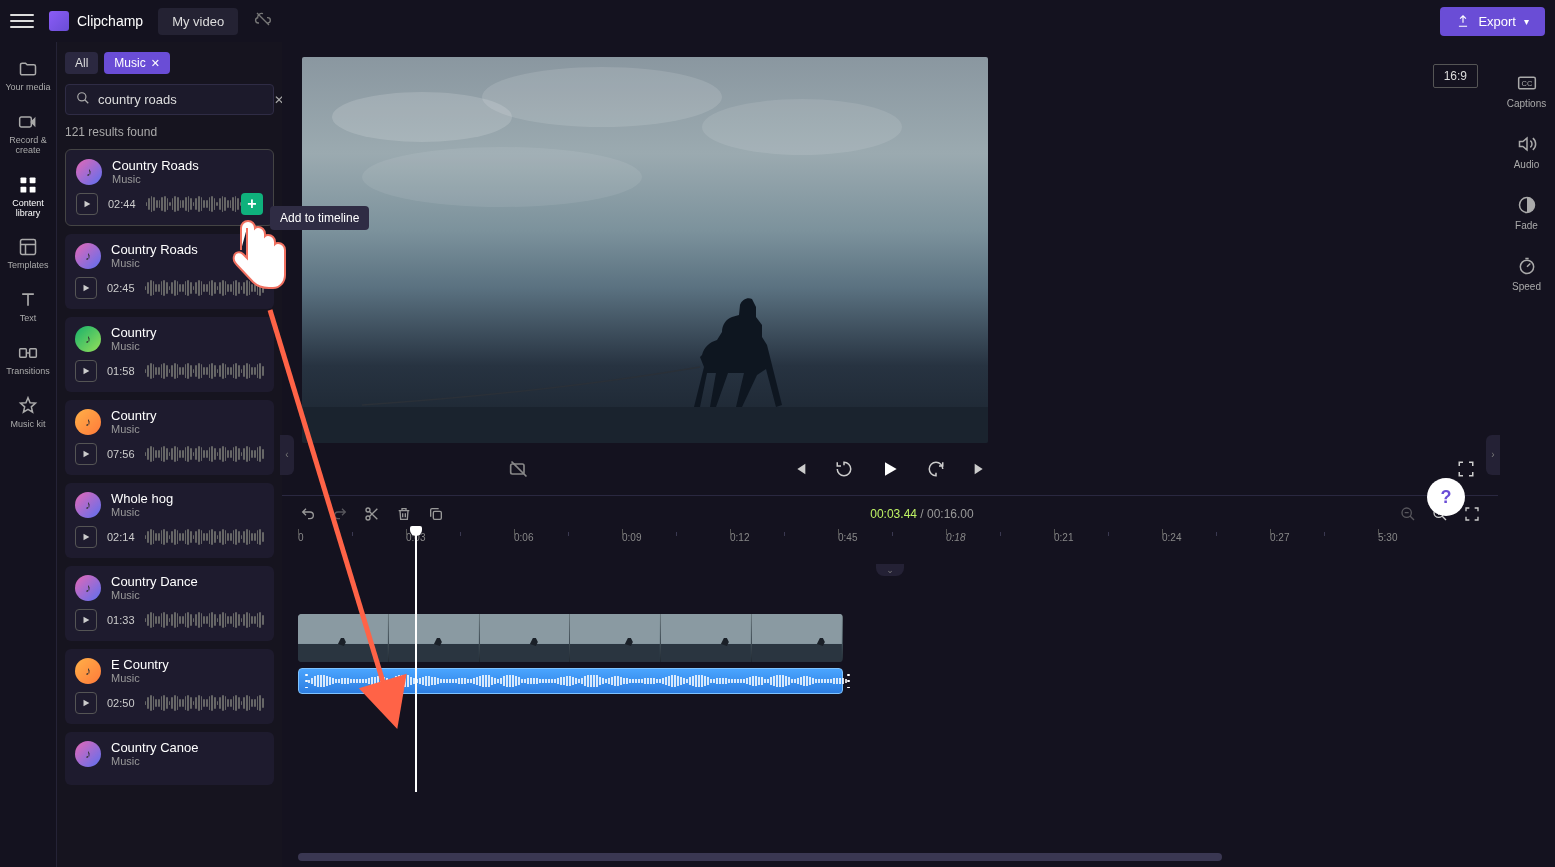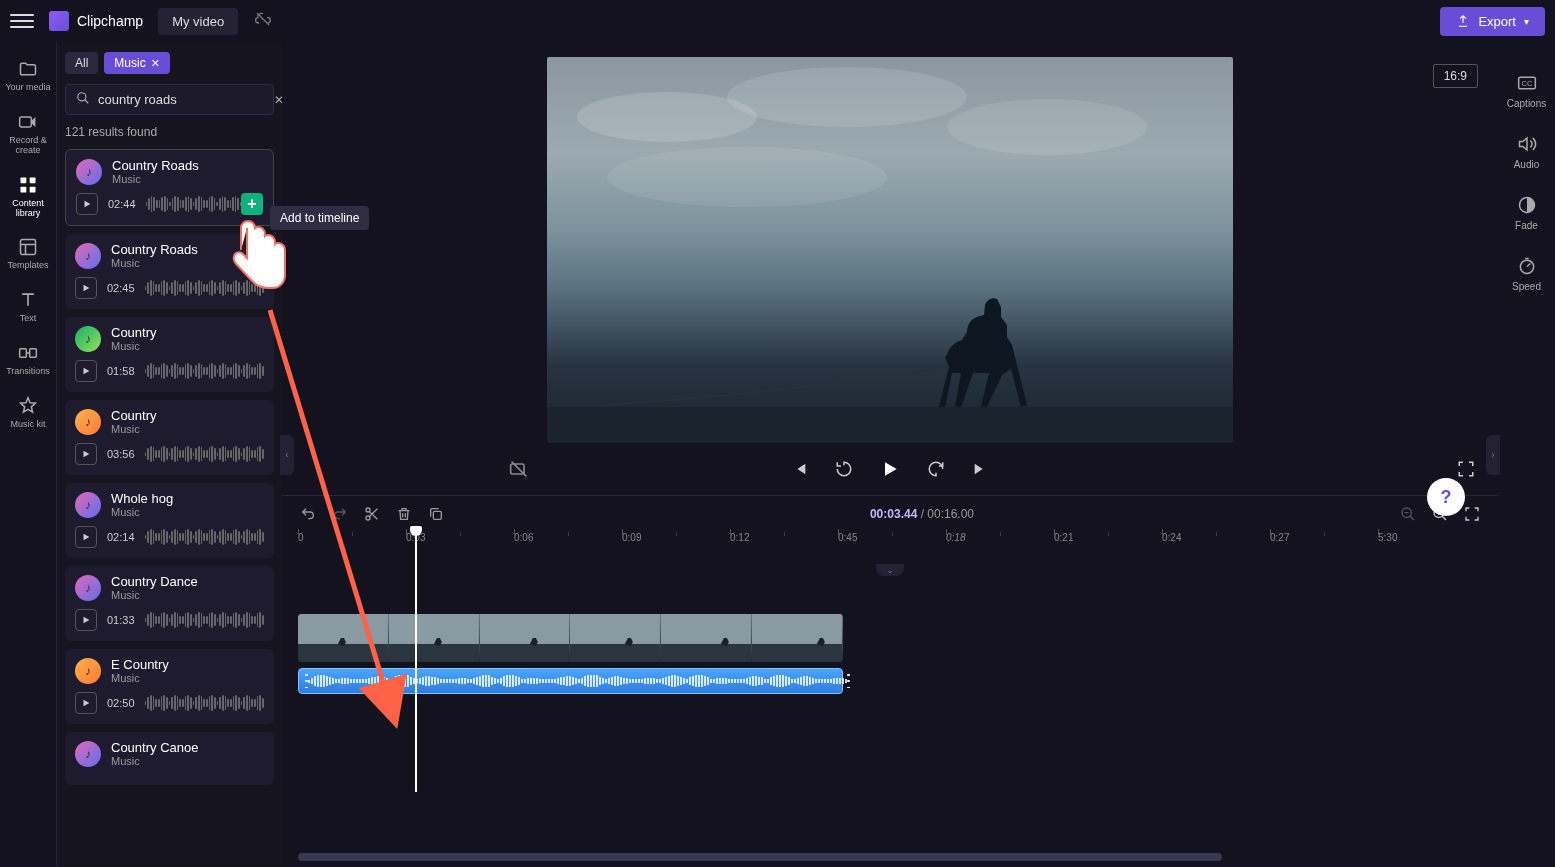--- a/index.html
+++ b/index.html
@@ -41,35 +41,35 @@
 .card-bottom { display: flex; align-items: center; gap: 10px; position: relative; }
 .play-btn { width: 22px; height: 22px; border: 1px solid #555; border-radius: 4px; display: flex; align-items: center; justify-content: center; cursor: pointer; }
 .duration { font-size: 11px; color: #ccc; }
 .waveform-mini { flex: 1; height: 18px; display: flex; align-items: center; gap: 1px; overflow: hidden; }
 .waveform-mini span { width: 2px; background: #666; border-radius: 1px; }
 .add-btn { position: absolute; right: 0; width: 22px; height: 22px; background: #0fb17c; border-radius: 4px; display: flex; align-items: center; justify-content: center; color: #fff; font-weight: bold; }
 .right-nav { width: 57px; background: #14121f; padding-top: 18px; }
 .right-nav-btn { display: flex; flex-direction: column; align-items: center; padding: 12px 2px; color: #aaa; font-size: 10px; cursor: pointer; }
 .right-nav-icon { width: 22px; height: 22px; margin-bottom: 4px; display: flex; align-items: center; justify-content: center; }
 .center-area { flex: 1; display: flex; flex-direction: column; }
-.preview-wrap { flex: 0 0 auto; display: flex; align-items: center; justify-content: center; padding: 15px 20px 0; position: relative; }
+.preview-wrap { flex: 0 0 auto; display: flex; align-items: center; justify-content: flex-start; padding: 15px 20px 0; position: relative; }
 .aspect-badge { position: absolute; top: 22px; right: 20px; border: 1px solid #555; padding: 4px 10px; font-size: 12px; color: #ddd; border-radius: 2px; }
 .preview-frame { width: 686px; height: 386px; background: linear-gradient(to bottom, #8a97a0 0%, #9baab0 25%, #7c929c 45%, #5a7180 60%, #273341 80%, #1a232e 100%); border-radius: 2px; position: relative; overflow: hidden; }
 .controls-row { display: flex; align-items: center; justify-content: center; gap: 20px; padding: 12px 20px; position: relative; }
 .controls-left { position: absolute; left: 225px; }
 .pc-btn { color: #aaa; cursor: pointer; display: flex; align-items: center; justify-content: center; width: 24px; height: 24px; }
 .play-center { width: 28px; height: 28px; color: #fff; }
 .fullscreen-btn { position: absolute; right: 20px; }
 .collapse-handle { position: absolute; left: -2px; top: 50%; transform: translateY(-50%); width: 14px; height: 40px; background: #242135; border-radius: 0 6px 6px 0; display: flex; align-items: center; justify-content: center; color: #777; font-size: 10px; cursor: pointer; }
 .collapse-handle.right { left: auto; right: -2px; border-radius: 6px 0 0 6px; }
 .timeline-area { flex: 1; border-top: 1px solid #2a2840; display: flex; flex-direction: column; position: relative; }
 .timeline-toolbar { display: flex; align-items: center; padding: 8px 16px; gap: 12px; color: #999; }
 .tl-btn { cursor: pointer; display: flex; align-items: center; justify-content: center; width: 20px; height: 20px; }
 .tl-time { flex: 1; text-align: center; font-size: 12px; }
-.tl-time .current { color: #c4b5fd; font-weight: bold; }
+.tl-time .current { color: #bef264; }
 .ruler { display: flex; padding: 0 16px; font-size: 10px; color: #888; position: relative; height: 22px; }
 .ruler-tick { position: absolute; font-size: 10px; }
 .ruler-tick::before { content: ""; position: absolute; top: -3px; left: 0; width: 1px; height: 6px; background: #555; }
 .ruler-minor { position: absolute; top: 0; width: 1px; height: 4px; background: #3a3850; }
 .tracks { flex: 1; padding: 50px 16px 10px; position: relative; }
 .video-clip { position: absolute; left: 16px; top: 60px; width: 545px; height: 48px; border-radius: 4px; overflow: hidden; display: flex; }
 .video-thumb { flex: 1; height: 100%; background: linear-gradient(to bottom, #8899a0 0%, #556570 55%, #2a3540 100%); border-right: 1px solid rgba(0,0,0,0.2); }
 .audio-clip { position: absolute; left: 16px; top: 114px; width: 545px; height: 26px; background: linear-gradient(to bottom, #4aa5ff, #2d7de0); border: 1px solid #7fc3ff; border-radius: 4px; display: flex; align-items: center; padding: 0 6px; }
 .audio-wave { flex: 1; height: 14px; display: flex; align-items: center; gap: 1px; }
 .audio-wave span { width: 2px; background: rgba(255,255,255,0.8); }
@@ -402,21 +402,21 @@
               <div class="card-title">Country</div>
               <div class="card-sub">Music</div>
             </div>
           </div>
           <div class="card-bottom">
             <div class="play-btn">
               <svg width="10" height="10" viewBox="0 0 24 24" fill="#ccc">
                 <path d="M6 4l14 8-14 8z"></path>
               </svg>
             </div>
-            <div class="duration">03:56</div>
+            <div class="duration">07:56</div>
             <div class="waveform-mini">
               <span style="height:4px"></span>
               <span style="height:11.730612246852292px"></span>
               <span style="height:15.825396759861523px"></span>
               <span style="height:14.358512399786488px"></span>
               <span style="height:8.019857801870861px"></span>
               <span style="height:8.209398732275439px"></span>
               <span style="height:14.458909268963053px"></span>
               <span style="height:15.789431351491992px"></span>
               <span style="height:11.575199654467859px"></span>

